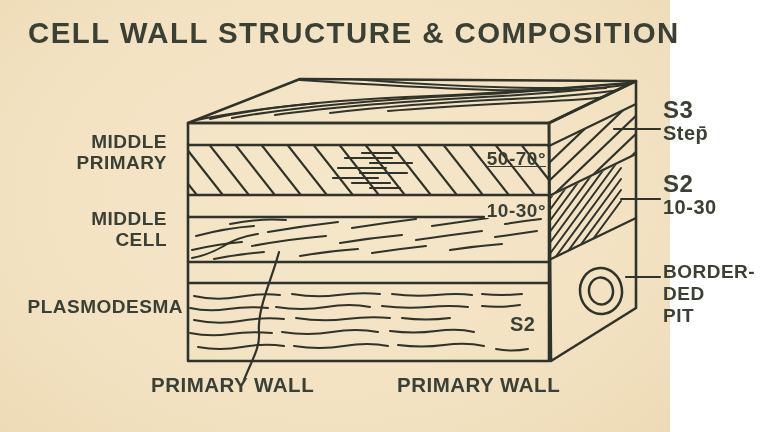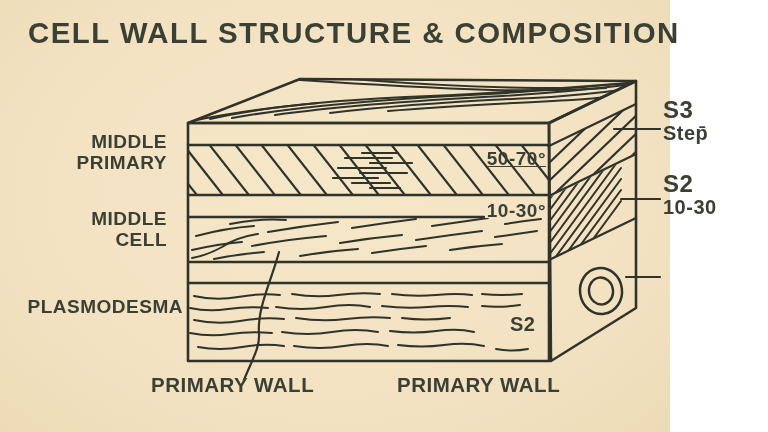--- a/index.html
+++ b/index.html
@@ -144,20 +144,25 @@
   <div class="lbl rightblock" style="left:663px;top:98px;">
     <div class="sz22">S3</div>
     <div class="sub">Step̄</div>
   </div>
 
   <div class="lbl rightblock" style="left:663px;top:172px;">
     <div class="sz22">S2</div>
     <div class="sub">10-30</div>
   </div>
 
+  <div class="lbl rightblock sz19" style="left:663px;top:261px;line-height:22px;">
+    <div>BORDER-</div>
+    <div>DED</div>
+    <div>PIT</div>
+  </div>
 
   <div class="lbl ra sz19" style="left:446px;top:148px;width:100px;text-decoration:underline;">50-70°</div>
 
   <div class="lbl ra sz19" style="left:446px;top:200px;width:100px;">10-30°</div>
 
   <div class="lbl sz20" style="left:510px;top:314px;">S2</div>
 
   <div class="lbl" style="left:151px;top:374px;font-size:20.5px;">PRIMARY WALL</div>
 
   <div class="lbl" style="left:397px;top:374px;font-size:20.5px;">PRIMARY WALL</div>

